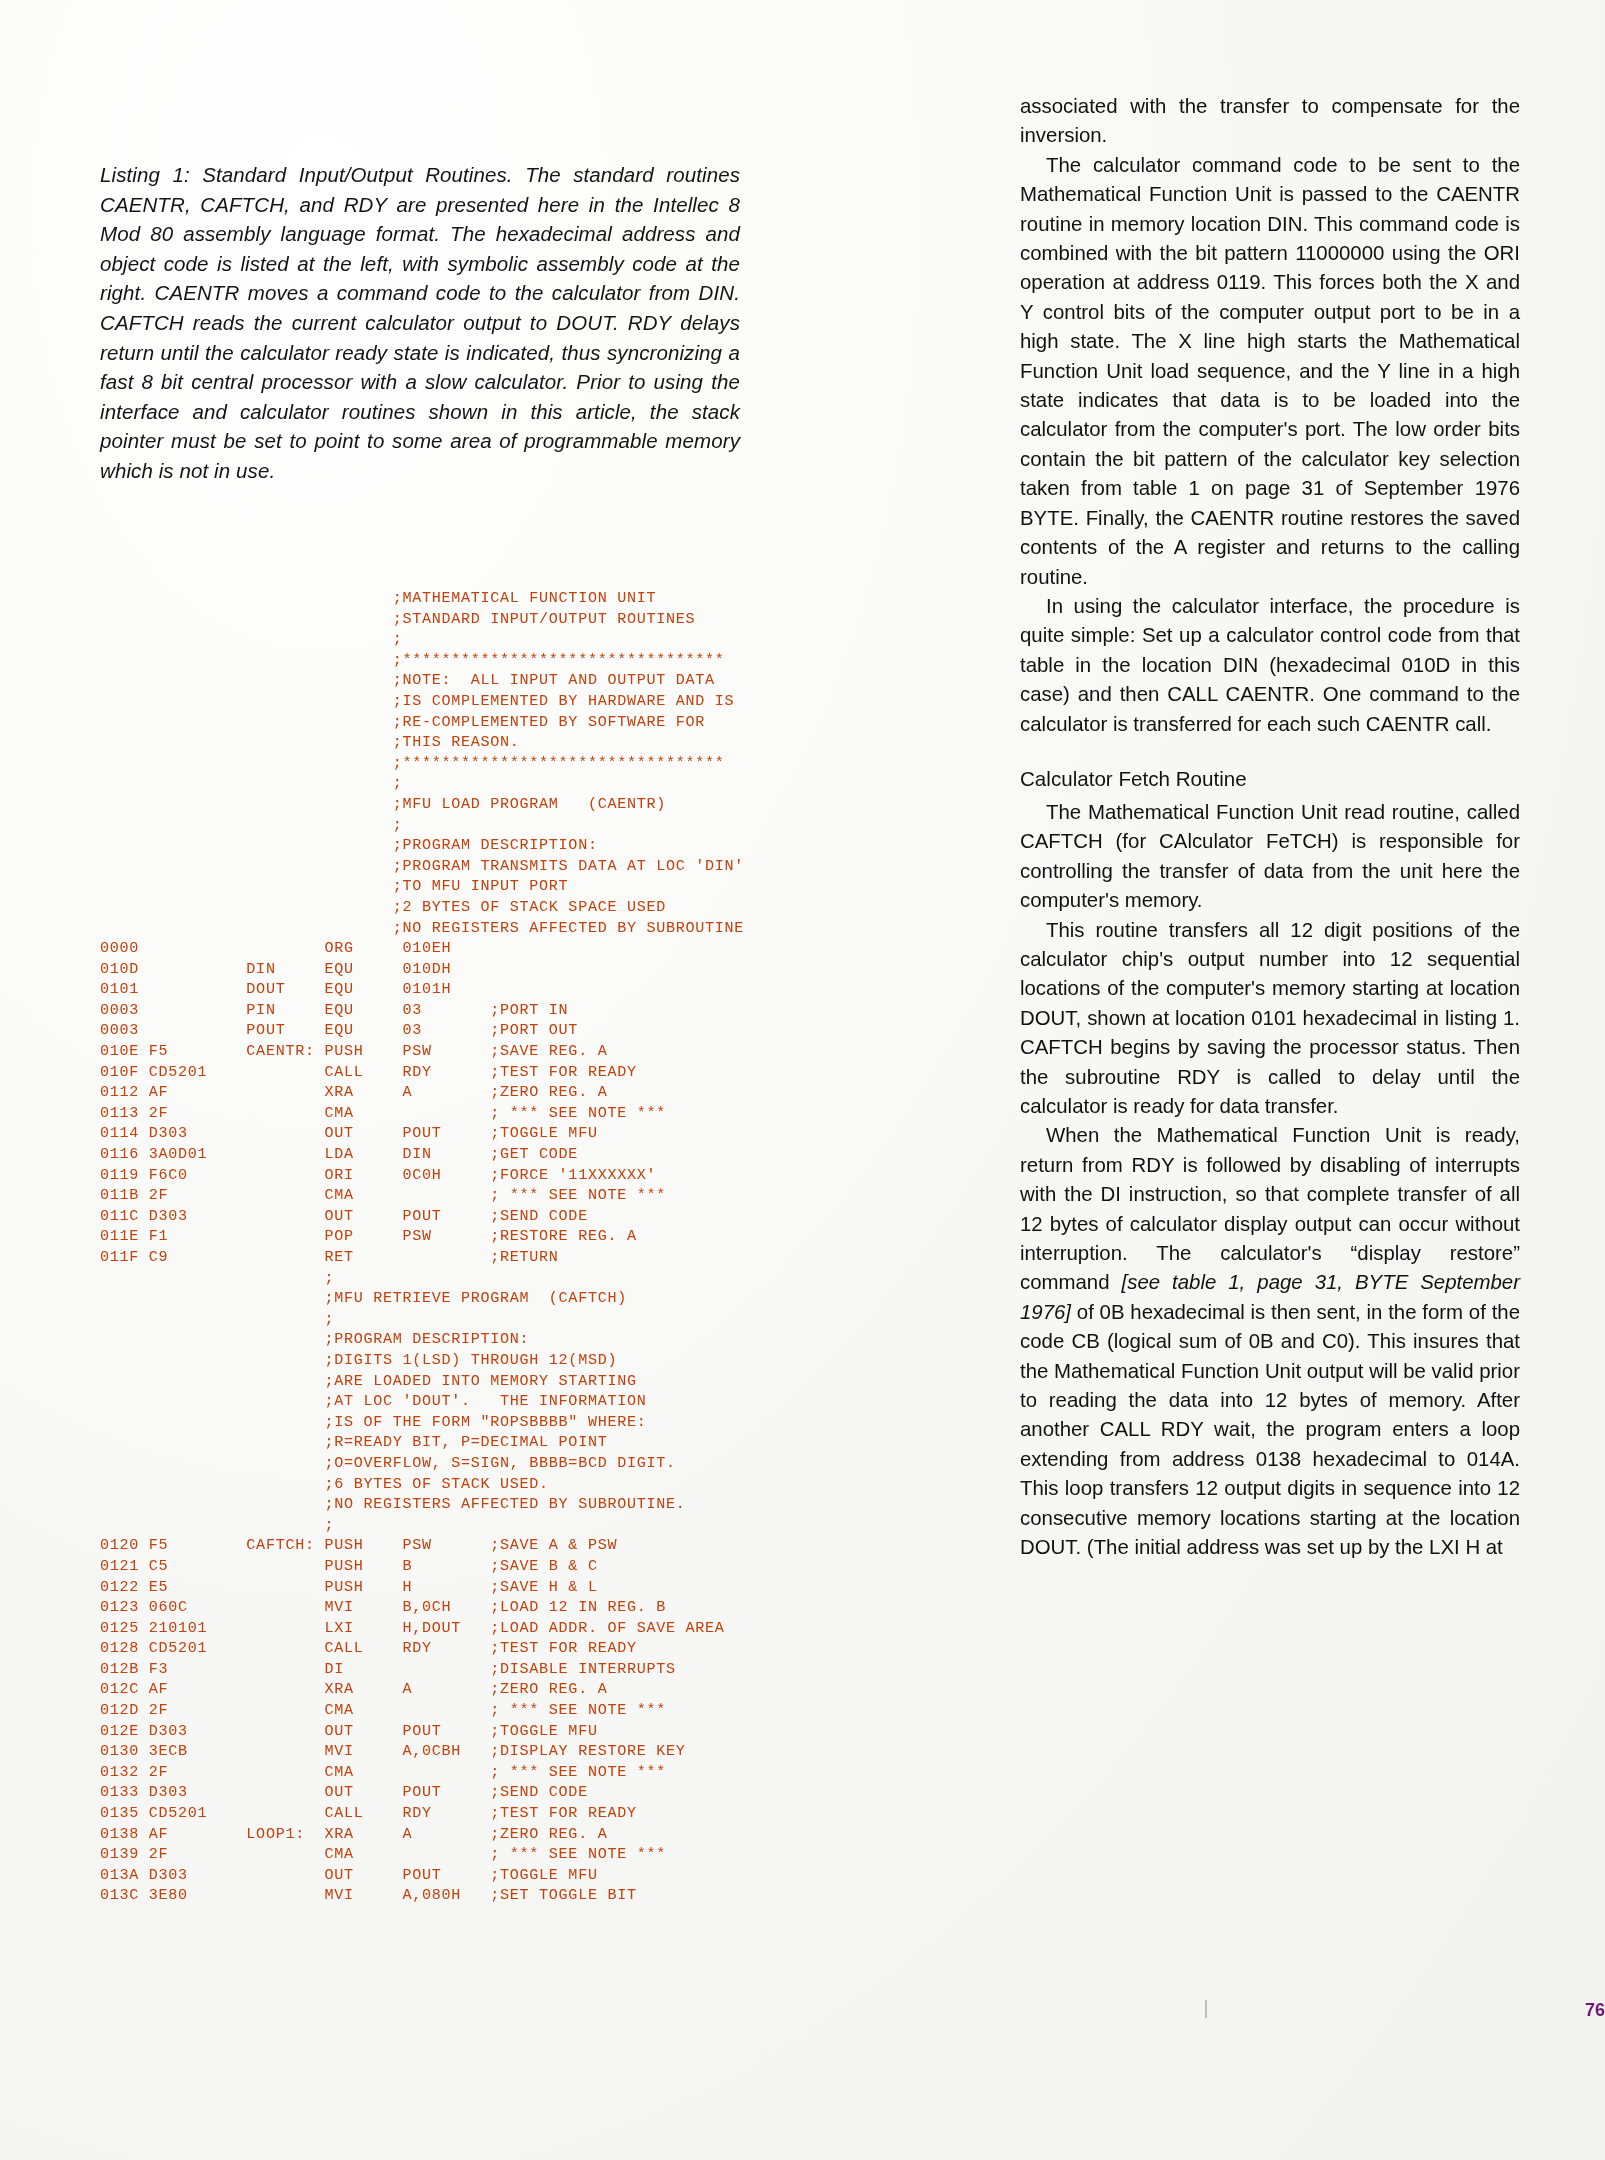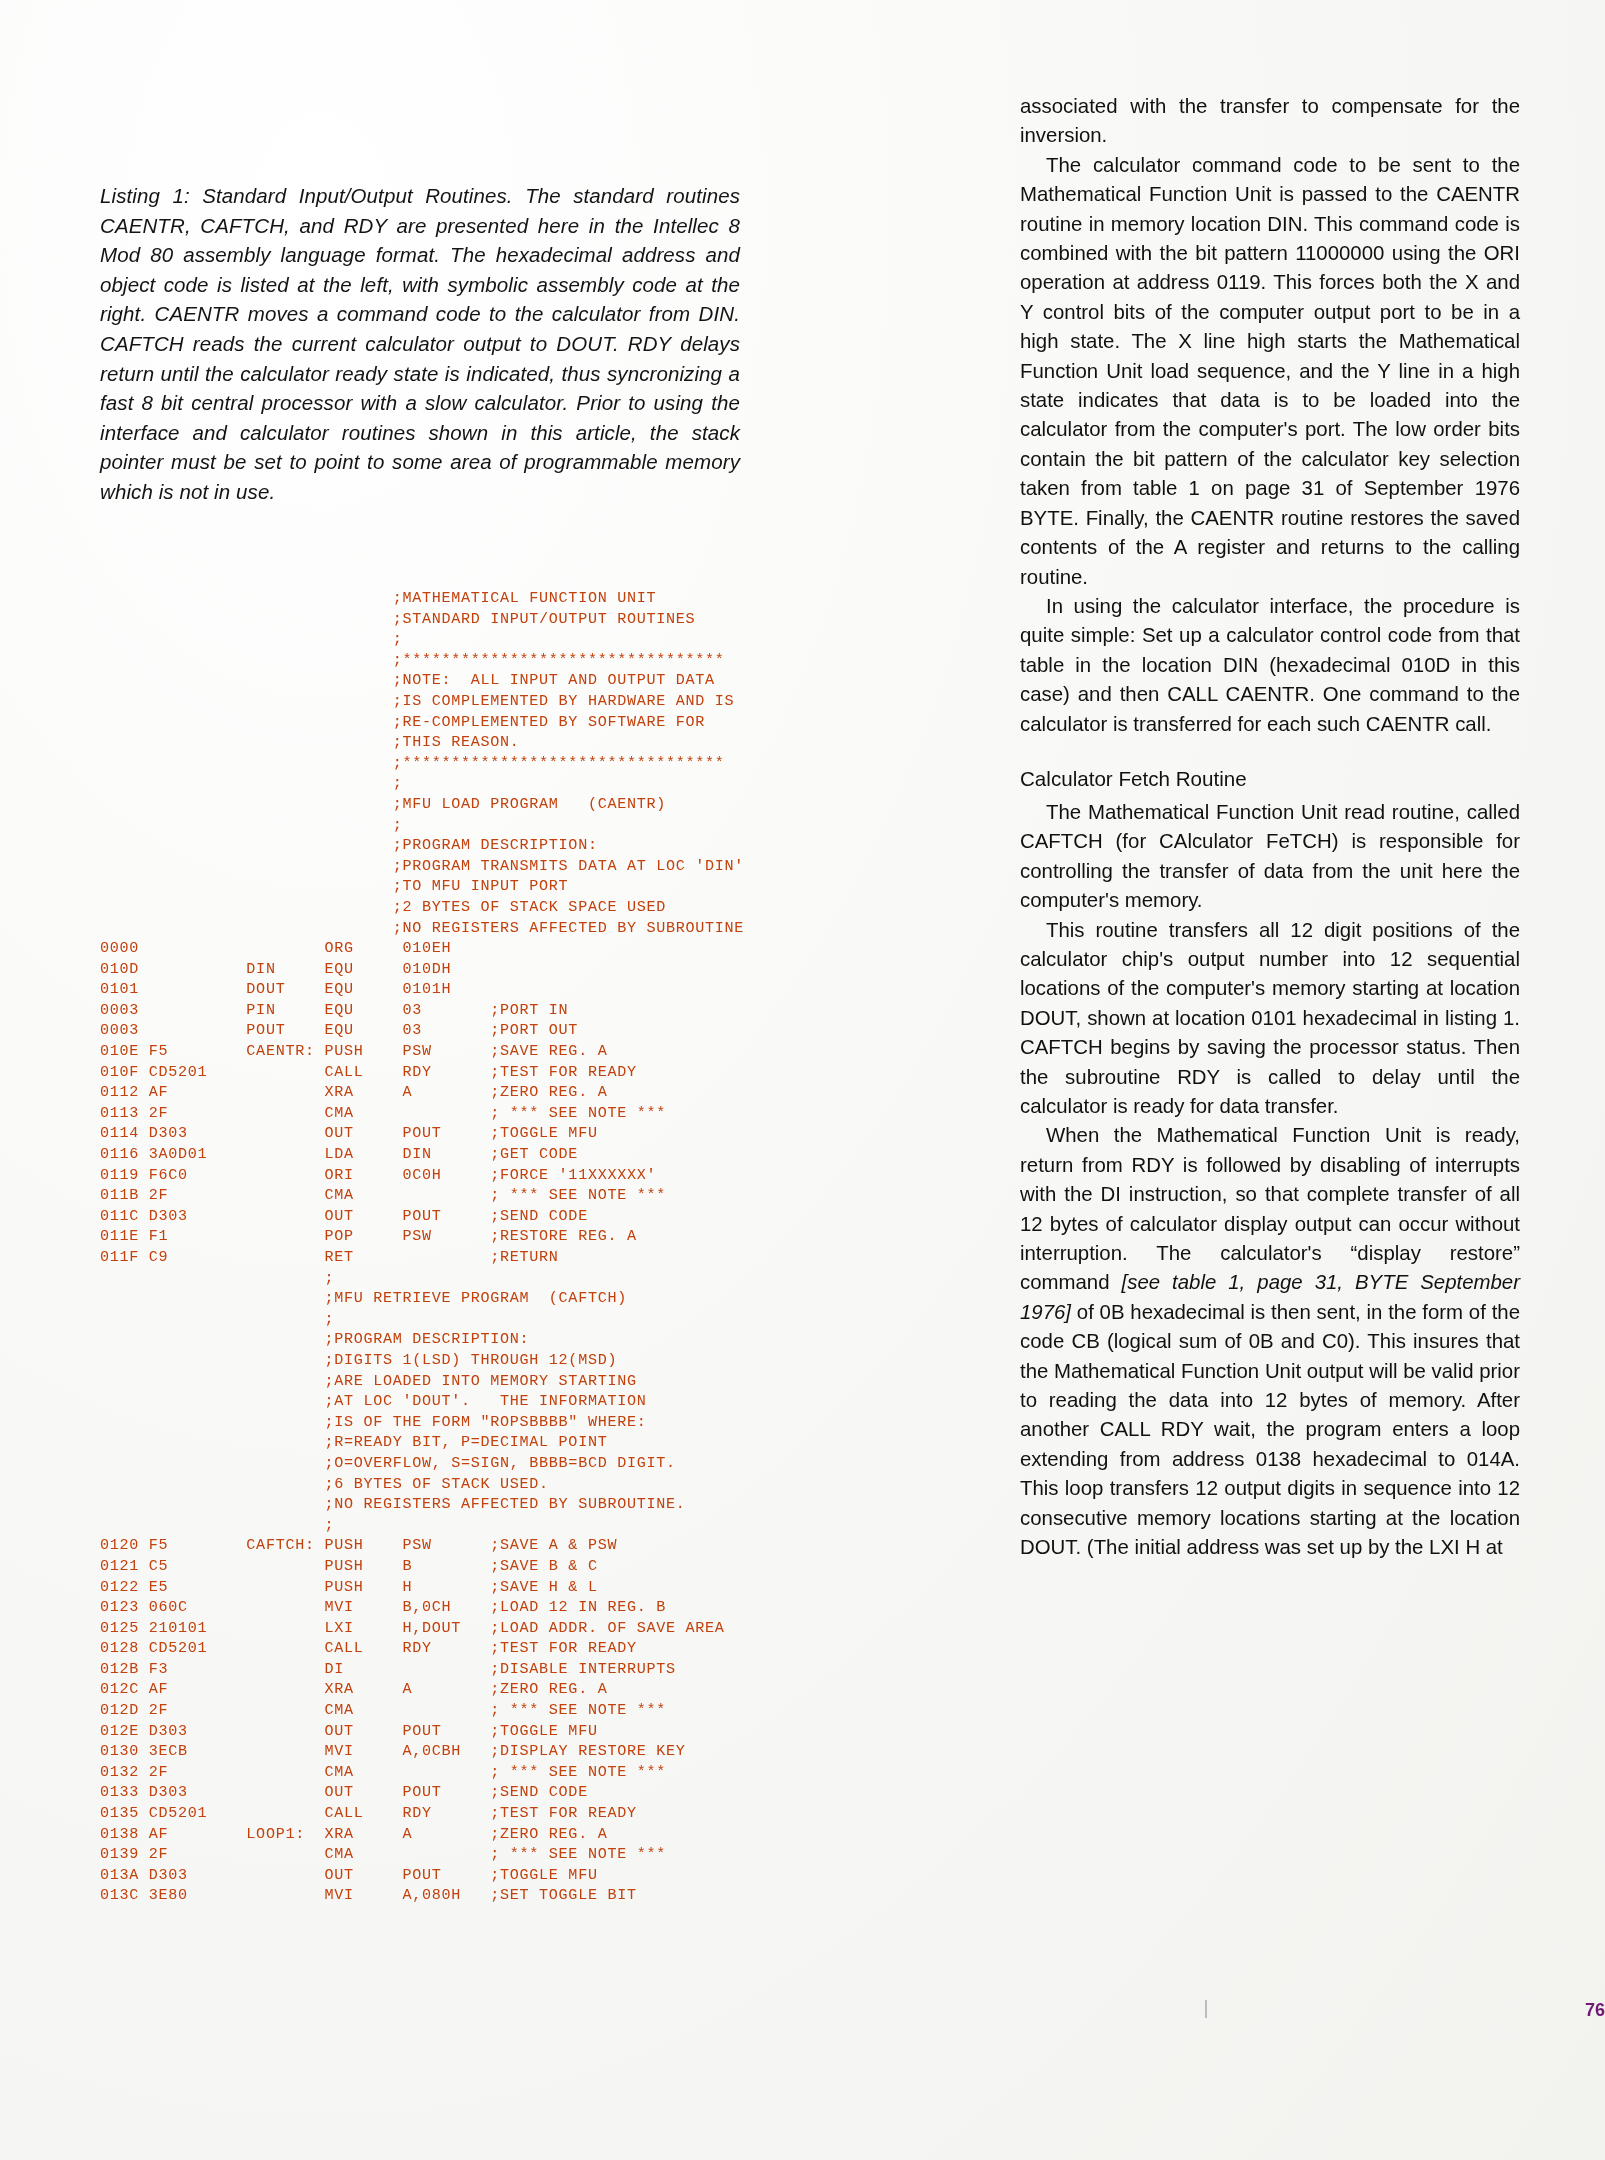--- a/index.html
+++ b/index.html
@@ -28,21 +28,20 @@
       radial-gradient(ellipse at 20% 10%, #ffffff 0%, #f7f7f5 55%, #f2f2ef 100%);
     pointer-events: none;
   }
 
   
   .left-col {
     position: absolute;
     left: 100px;
     top: 160px;
     width: 640px;
-    margin-top: 21px;
   }
   .caption {
     font-family: "Liberation Sans", sans-serif;
     font-style: italic;
     font-size: 20.5px;
     line-height: 29.6px;
     text-align: justify;
     color: #141414;
     letter-spacing: 0.1px;
   }

